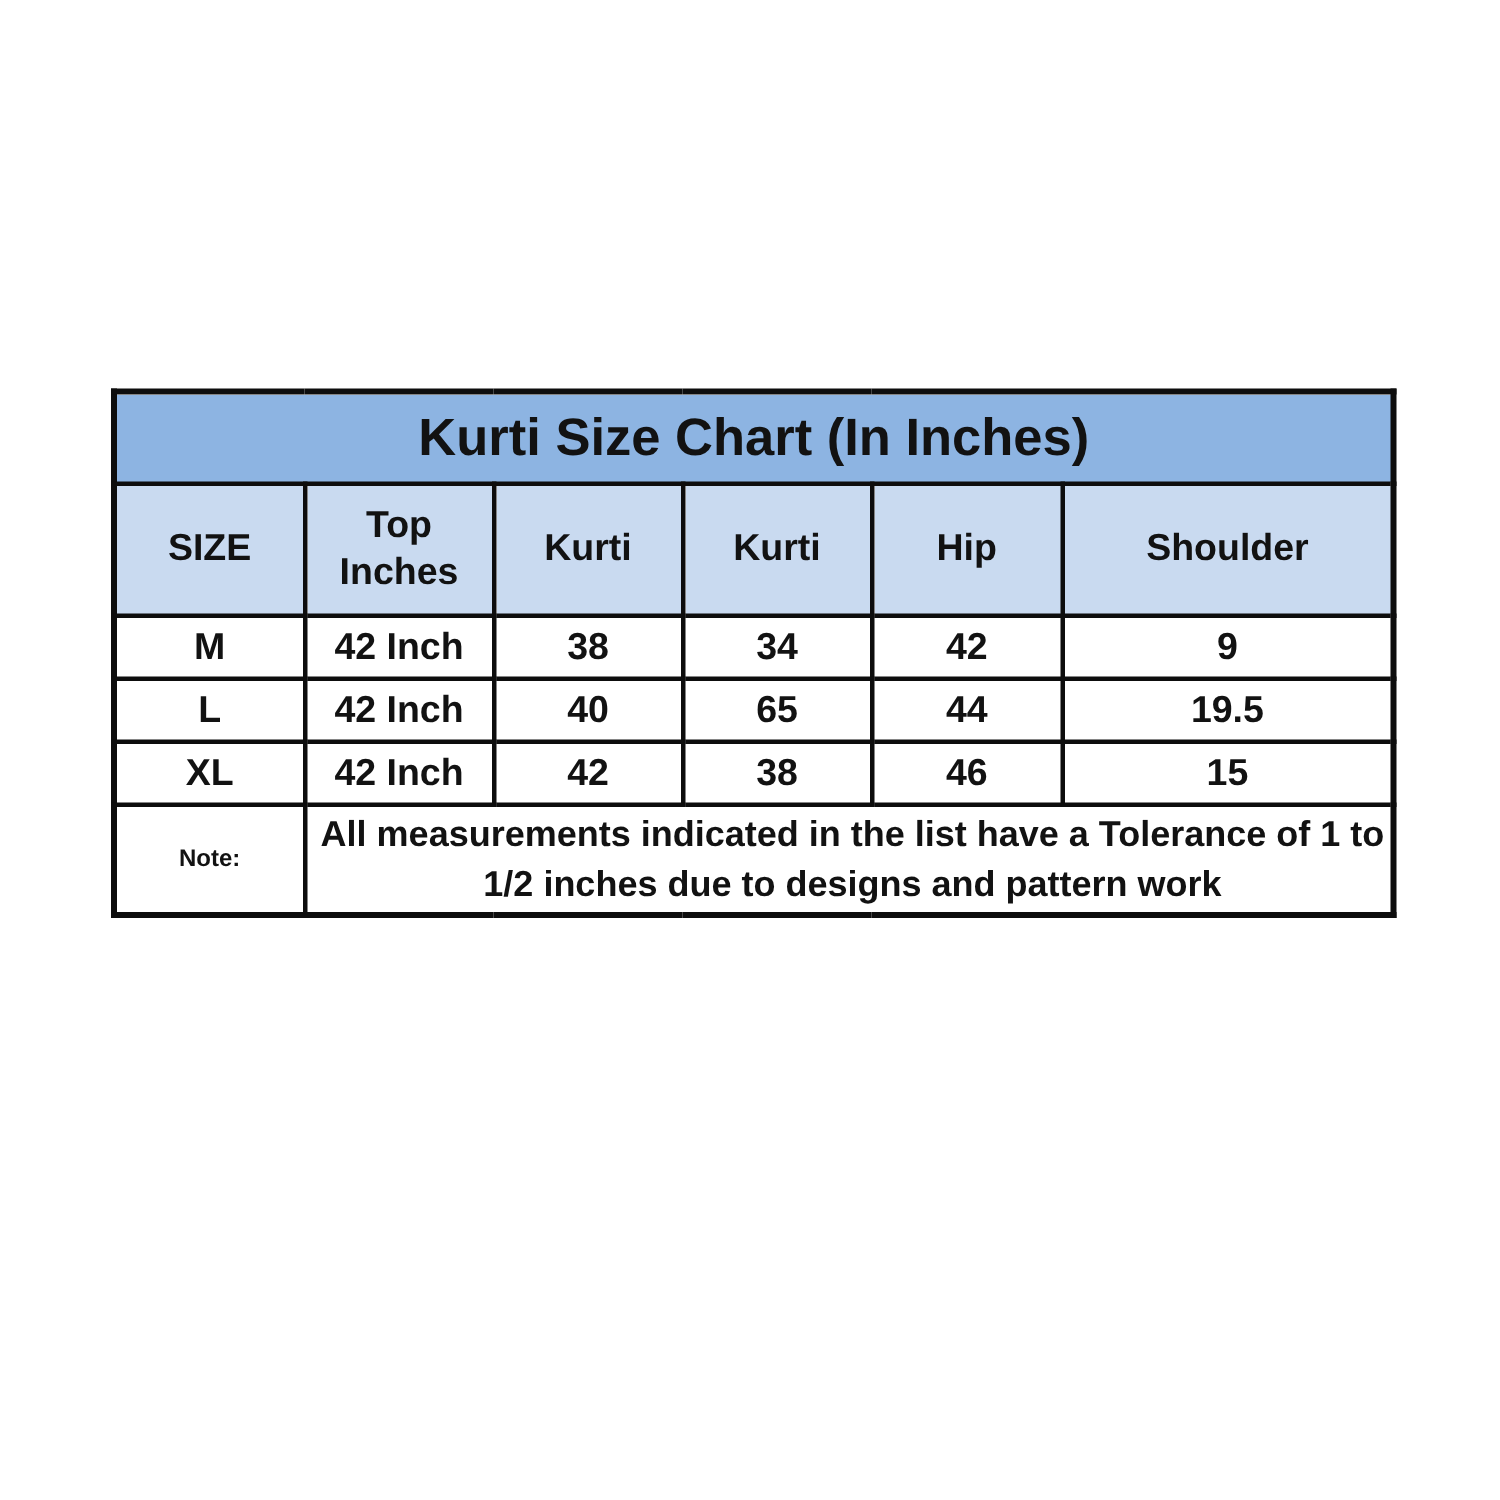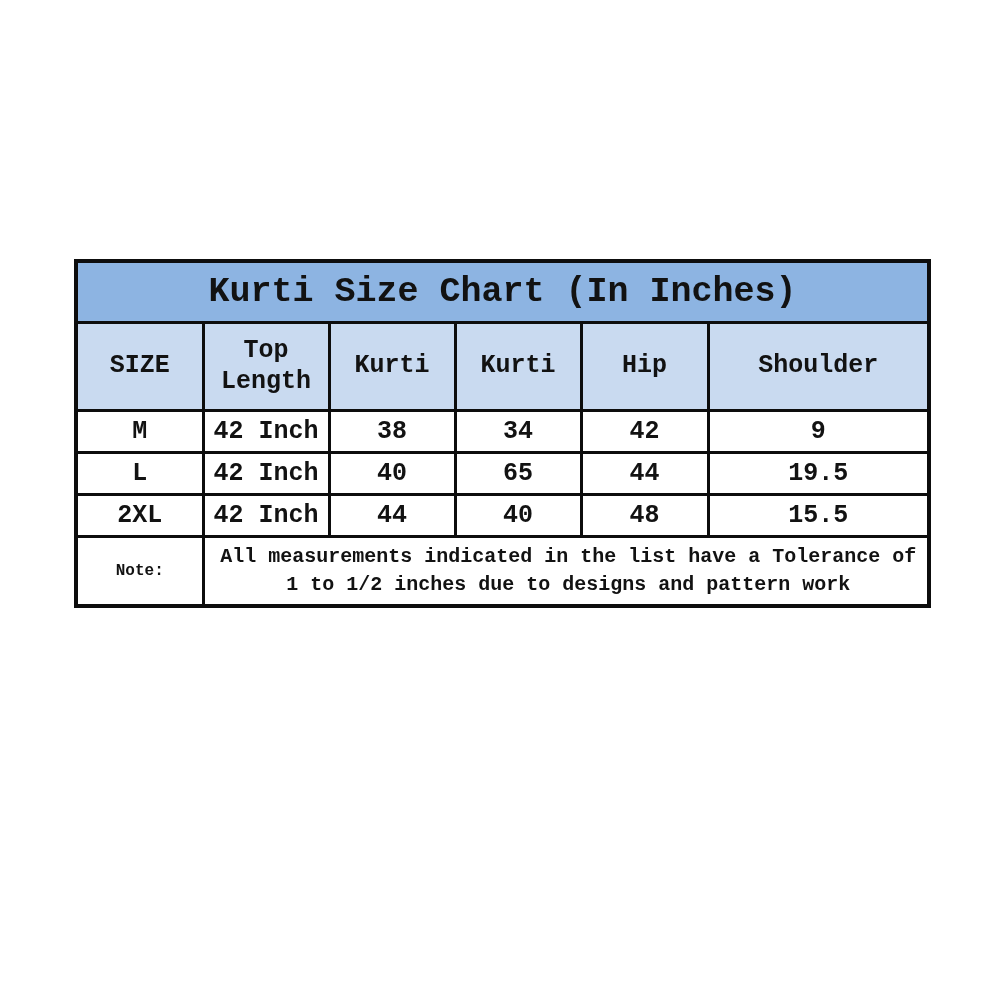--- a/index.html
+++ b/index.html
@@ -31,21 +31,20 @@
     border: 4px solid var(--border);
   }
   table.size-chart td,
   table.size-chart th {
     border: 3px solid var(--border);
     text-align: center;
     vertical-align: middle;
     color: var(--text);
     padding: 0;
     overflow: hidden;
-    font-family: Liberation Mono, monospace;
   }
   .title-cell {
     background: var(--title-bg);
     height: 61px;
     font-size: 35px;
     font-weight: bold;
     letter-spacing: 0px;
   }
   table.size-chart th {
     background: var(--header-bg);
@@ -63,21 +62,21 @@
   }
   .note-row td { background: var(--row-bg); }
   .note-label {
     height: 70px;
     font-size: 16px;
     font-weight: bold;
   }
   .note-text {
     text-align: right;
     padding: 2px 4px 2px 9px !important;
-    font-size: 20px;
+    font-size: 24px;
     font-weight: bold;
     line-height: 1.38;
   }
 </style>
 </head>
 <body>
 
 <div class="chart-wrap">
   <table class="size-chart">
     <colgroup>
@@ -87,21 +86,21 @@
       <col style="width:126px">
       <col style="width:127px">
       <col style="width:221px">
     </colgroup>
     <tbody>
       <tr>
         <td class="title-cell" colspan="6">Kurti Size Chart (In Inches)</td>
       </tr>
       <tr>
         <th>SIZE</th>
-        <th>Top Length</th>
+        <th>Top Inches</th>
         <th>Kurti</th>
         <th>Kurti</th>
         <th>Hip</th>
         <th>Shoulder</th>
       </tr>
       <tr class="data-row">
         <td>M</td>
         <td>42 Inch</td>
         <td>38</td>
         <td>34</td>
@@ -110,26 +109,26 @@
       </tr>
       <tr class="data-row">
         <td>L</td>
         <td>42 Inch</td>
         <td>40</td>
         <td>65</td>
         <td>44</td>
         <td>19.5</td>
       </tr>
       <tr class="data-row">
-        <td>2XL</td>
+        <td>XL</td>
         <td>42 Inch</td>
-        <td>44</td>
-        <td>40</td>
-        <td>48</td>
-        <td>15.5</td>
+        <td>42</td>
+        <td>38</td>
+        <td>46</td>
+        <td>15</td>
       </tr>
       <tr class="note-row">
         <td class="note-label">Note:</td>
         <td class="note-text" colspan="5">All measurements indicated in the list have a Tolerance of 1 to 1/2 inches due to designs and pattern work</td>
       </tr>
     </tbody>
   </table>
 </div>
 
 </body></html>

